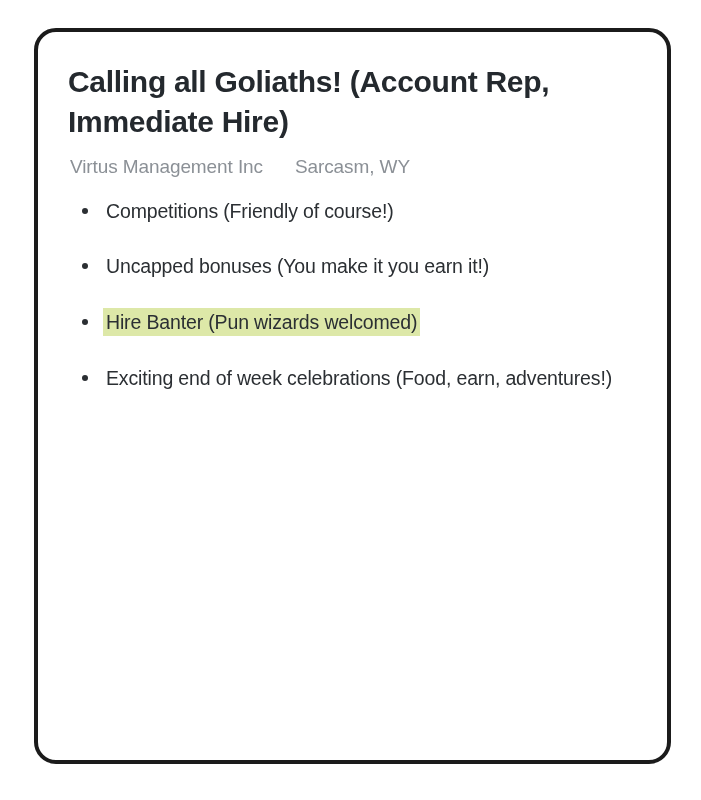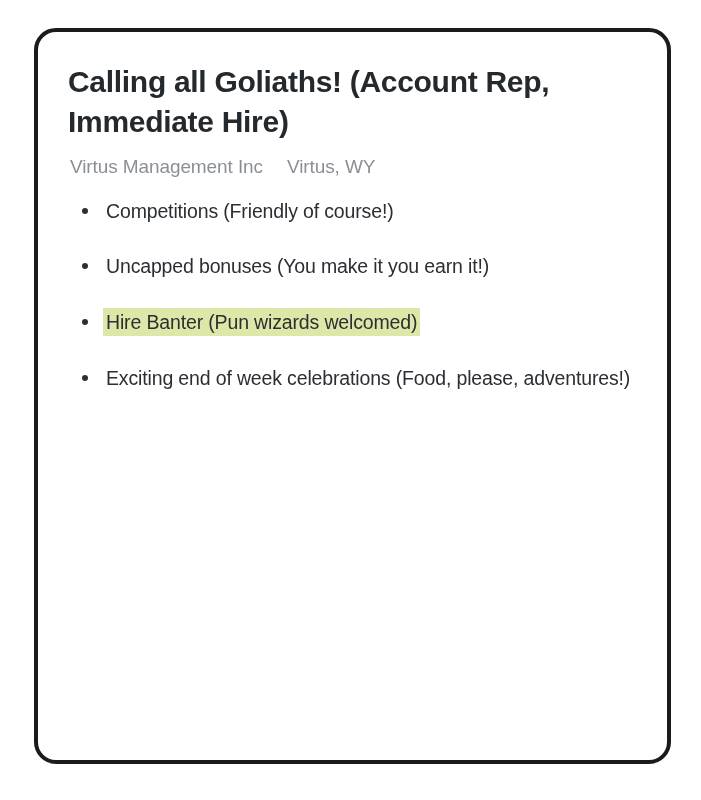--- a/index.html
+++ b/index.html
@@ -35,21 +35,21 @@
     line-height: 1.33;
     font-weight: bold;
     color: #24292e;
     letter-spacing: -0.3px;
     margin: 0 0 14px 0;
     max-width: 580px;
   }
   .meta-row {
     display: flex;
     align-items: baseline;
-    gap: 24px;
+    gap: 32px;
     margin: 0 0 18px 2px;
   }
   .meta-company, .meta-location {
     font-size: 19px;
     color: #8b9096;
     letter-spacing: -0.1px;
   }
   ul.bullets {
     list-style: none;
     margin: 0;
@@ -88,32 +88,32 @@
 </head>
 <body>
 
 <div class="page">
   <div class="card">
 
     <h1 class="job-title">Calling all Goliaths! (Account Rep, Immediate Hire)</h1>
 
     <div class="meta-row">
       <span class="meta-company">Virtus Management Inc</span>
-      <span class="meta-location">Virtus, WY</span>
+      <span class="meta-location">Sarcasm, WY</span>
     </div>
 
     <ul class="bullets">
       <li>
         <span class="bullet-text">Competitions (Friendly of course!)</span>
       </li>
       <li>
         <span class="bullet-text">Uncapped bonuses (You make it you earn it!)</span>
       </li>
       <li class="highlighted">
         <span class="bullet-text">Hire Banter (Pun wizards welcomed)</span>
       </li>
       <li>
-        <span class="bullet-text">Exciting end of week celebrations (Food, please, adventures!)</span>
+        <span class="bullet-text">Exciting end of week celebrations (Food, earn, adventures!)</span>
       </li>
     </ul>
 
   </div>
 </div>
 
 </body></html>

